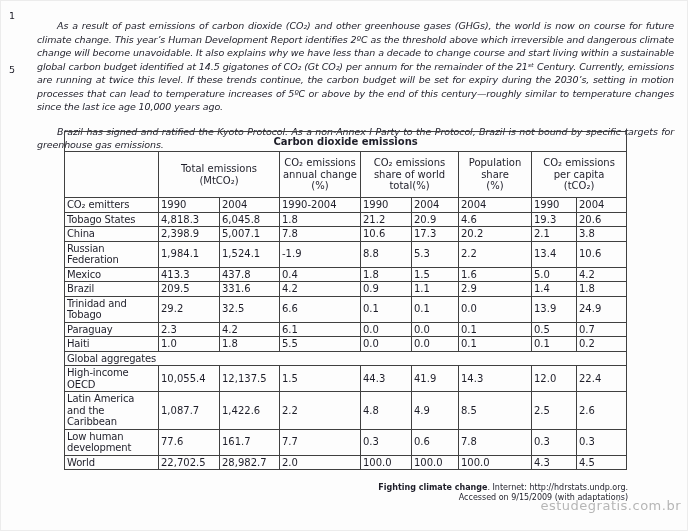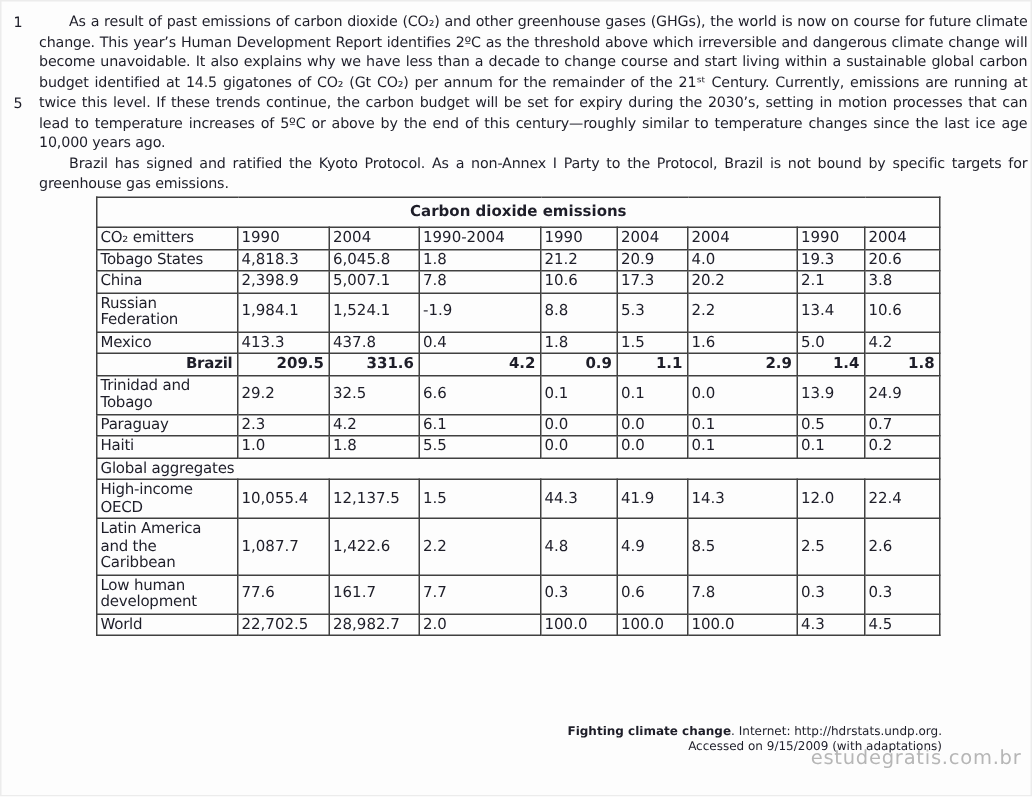--- a/index.html
+++ b/index.html
@@ -14,38 +14,39 @@
     overflow:hidden;
   }
   .line-no {
     position:absolute; left:8px;
     font-size:9.5px; line-height:13.5px; color:#1e1e29;
   }
   .passage {
     position:absolute; left:25px; top:7px; width:659px;
   }
   .passage p {
-    margin:0; font-size:9.5px; line-height:13.5px;
+    margin:11px; font-size:9.5px; line-height:13.5px;
     text-align:justify; text-indent:20px; color:#1e1e29;
     letter-spacing:-0.1px;
+    font-style:italic;
   }
   table.doc-table {
     position:absolute; left:63px; top:130px;
     width:548px; border-collapse:collapse; table-layout:fixed;
     font-size:10px; line-height:11.5px; color:#1e1e29;
   }
   table.doc-table td {
     border:1px solid #404040; padding:1px 3px 1px 2px;
     vertical-align:middle; overflow:hidden;
   }
   tr.title-row td { font-weight:bold; text-align:center; height:15px; padding:2px; }
   tr.groups-row td { text-align:center; white-space:pre-line; height:43px; padding:1px; }
   td.label { text-align:left; letter-spacing:-0.15px; }
   td.num { text-align:left; }
-  tr.bold-row td { font-weight:bold;text-align:right; }
+  tr.bold-row td { font-weight:normal; }
   .footer {
     position:absolute; left:0; top:482px; width:627px;
     text-align:right; font-size:8px; line-height:10px; color:#1e1e29;
   }
   .footer .b { font-weight:bold;margin-top:48px; }
   .watermark {
     position:absolute; right:6px; top:497px;
     font-size:13px; color:#b6b6b6; letter-spacing:0.5px;
   }
 </style>
@@ -71,39 +72,56 @@
         <col style="width:51px">
         <col style="width:47px">
       <col style="width:73px">
         <col style="width:45px">
         <col style="width:50px">
     </colgroup>
     <tbody id="table-body">
       <tr class="title-row">
         <td colspan="9">Carbon dioxide emissions</td>
       </tr>
+      <tr class="groups-row">
+        <td></td>
+        <td colspan="2">Total emissions
+(MtCO₂)</td>
+        <td>CO₂ emissions
+annual change
+(%)</td>
+        <td colspan="2">CO₂ emissions
+share of world
+total(%)</td>
+        <td>Population
+share
+(%)</td>
+        <td colspan="2">CO₂ emissions
+per capita
+(tCO₂)</td>
+      </tr>
       <tr>
         <td class="label">CO₂ emitters</td>
         <td class="num">1990</td>
         <td class="num">2004</td>
         <td class="num">1990-2004</td>
         <td class="num">1990</td>
         <td class="num">2004</td>
         <td class="num">2004</td>
         <td class="num">1990</td>
         <td class="num">2004</td>
       </tr>
     <tr>
           <td class="label">Tobago States</td>
           <td class="num">4,818.3</td>
           <td class="num">6,045.8</td>
           <td class="num">1.8</td>
           <td class="num">21.2</td>
           <td class="num">20.9</td>
-          <td class="num">4.0</td>
+          <td class="num">4.6</td>
           <td class="num">19.3</td>
           <td class="num">20.6</td>
         </tr>
         <tr>
           <td class="label">China</td>
           <td class="num">2,398.9</td>
           <td class="num">5,007.1</td>
           <td class="num">7.8</td>
           <td class="num">10.6</td>
           <td class="num">17.3</td>

